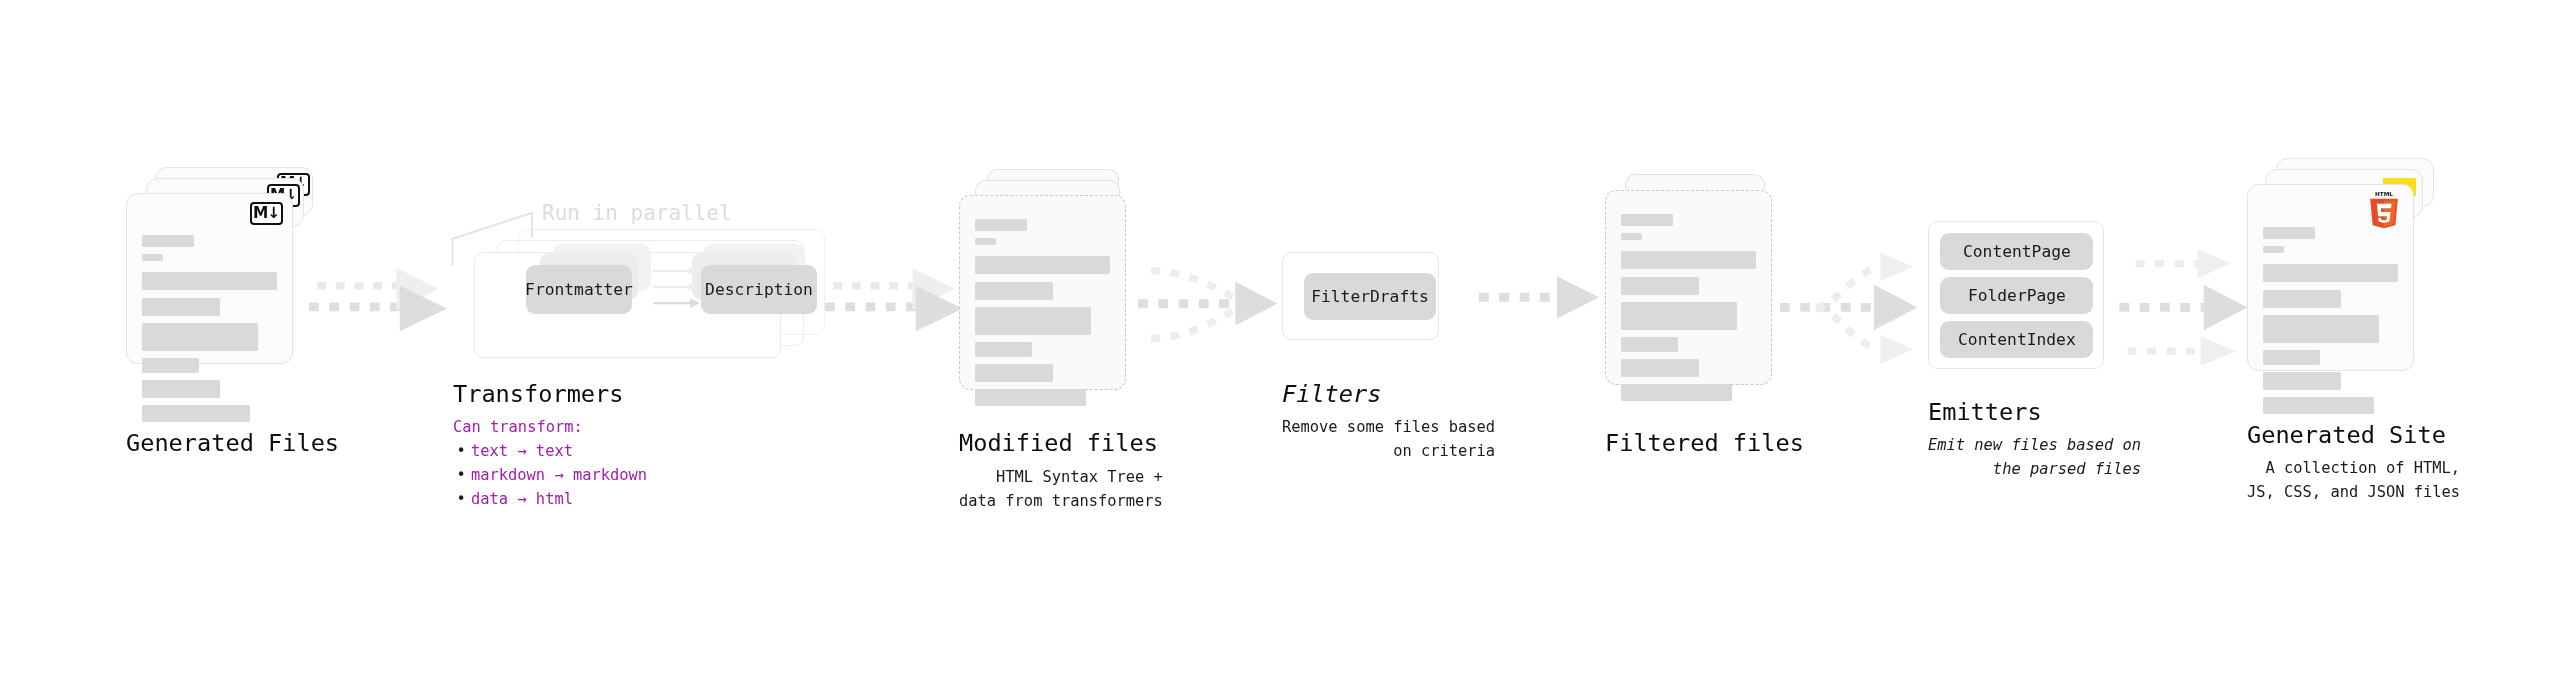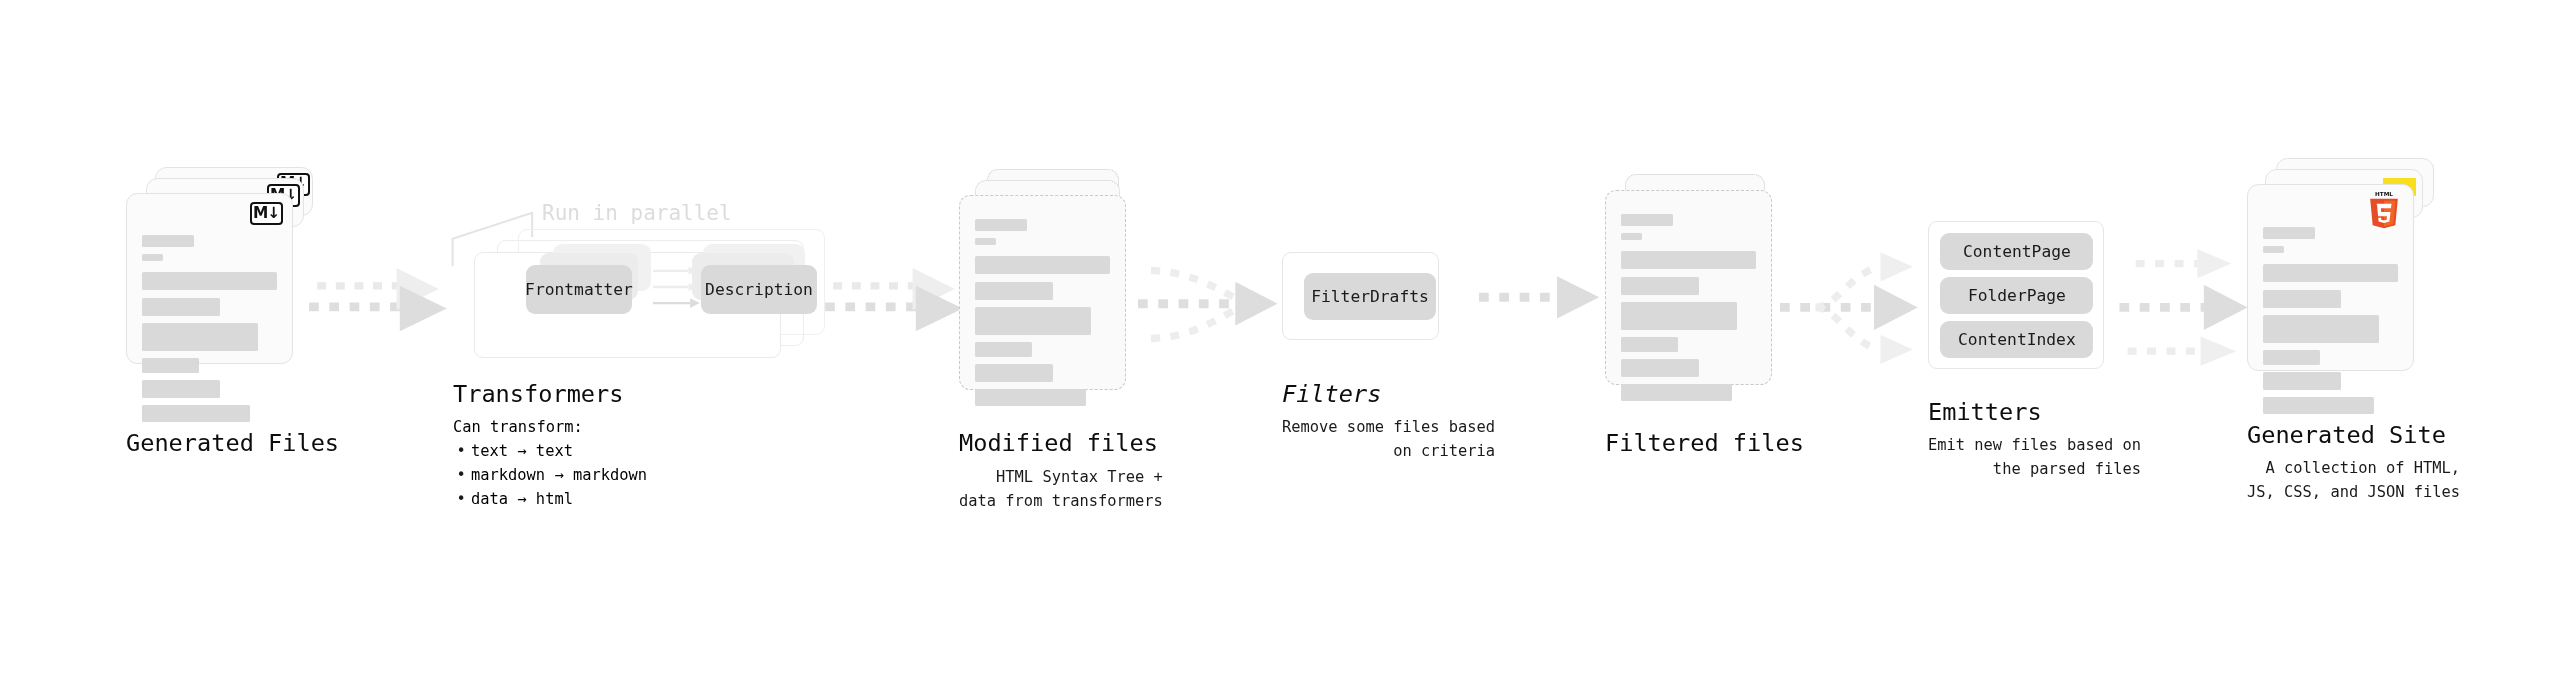--- a/index.html
+++ b/index.html
@@ -92,21 +92,21 @@
     font-size:15.4px;
     line-height:1.55;
     color:#1a1a1a;
     white-space:pre-line;
     text-align:right;
   }
   .sublist{
     position:absolute;
     font-size:15.4px;
     line-height:1.55;
-    color:#000000;
+    color:#a21caf;
   }
   .sublist ul{margin:0;padding-left:18px;list-style:none;}
   .sublist li{position:relative;}
   .sublist li:before{
     content:"\2022";position:absolute;left:-14.6px;top:0;color:#1a1a1a;
   }
 
   .parallel-label{
     position:absolute;
     font-size:21px;
@@ -284,21 +284,21 @@
       <span>ContentPage</span>
     </div>
     <div class="chip" style="left:11.4px;top:55px;width:153px;height:37px;">
       <span>FolderPage</span>
     </div>
     <div class="chip" style="left:11.4px;top:99px;width:153px;height:37px;">
       <span>ContentIndex</span>
     </div>
   </div>
   <div class="title" style="left:1928px;top:398px;">Emitters</div>
-  <div class="subtitle" style="left:1928px;top:434px;">Emit new files based on
+  <div class="subtitle" style="left:1928px;top:434px;font-style:italic;">Emit new files based on
 the parsed files</div>
 
   <svg class="deco" style="left:2113px;top:236px;" width="150" height="146" viewBox="0 0 185 180">
     <line x1="28" y1="34" x2="108" y2="34" stroke="#ededed" stroke-width="9" stroke-dasharray="11 13"></line>
     <polygon points="104,16 146,34 104,52" fill="#efefef"></polygon>
     <line x1="8" y1="88" x2="118" y2="88" stroke="#dedede" stroke-width="11" stroke-dasharray="12 13"></line>
     <polygon points="112,60 166,88 112,116" fill="#dddddd"></polygon>
     <line x1="18" y1="142" x2="112" y2="142" stroke="#ededed" stroke-width="9" stroke-dasharray="11 13"></line>
     <polygon points="108,124 152,142 108,160" fill="#efefef"></polygon>
   </svg>

